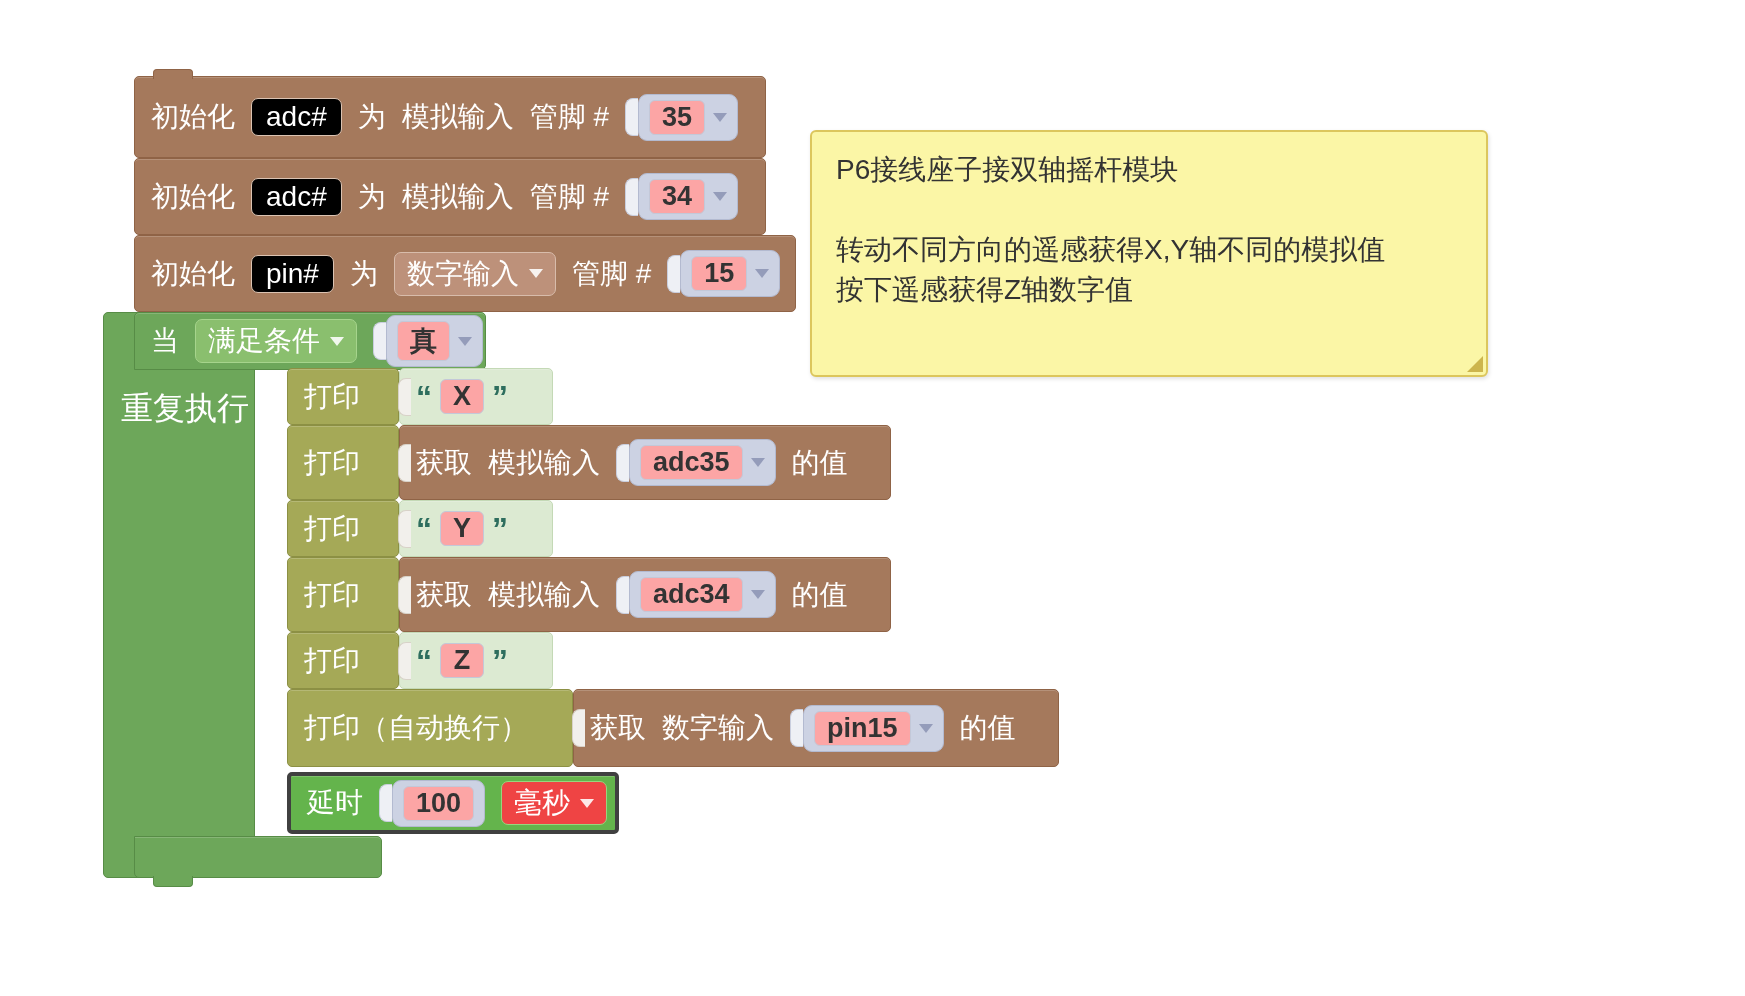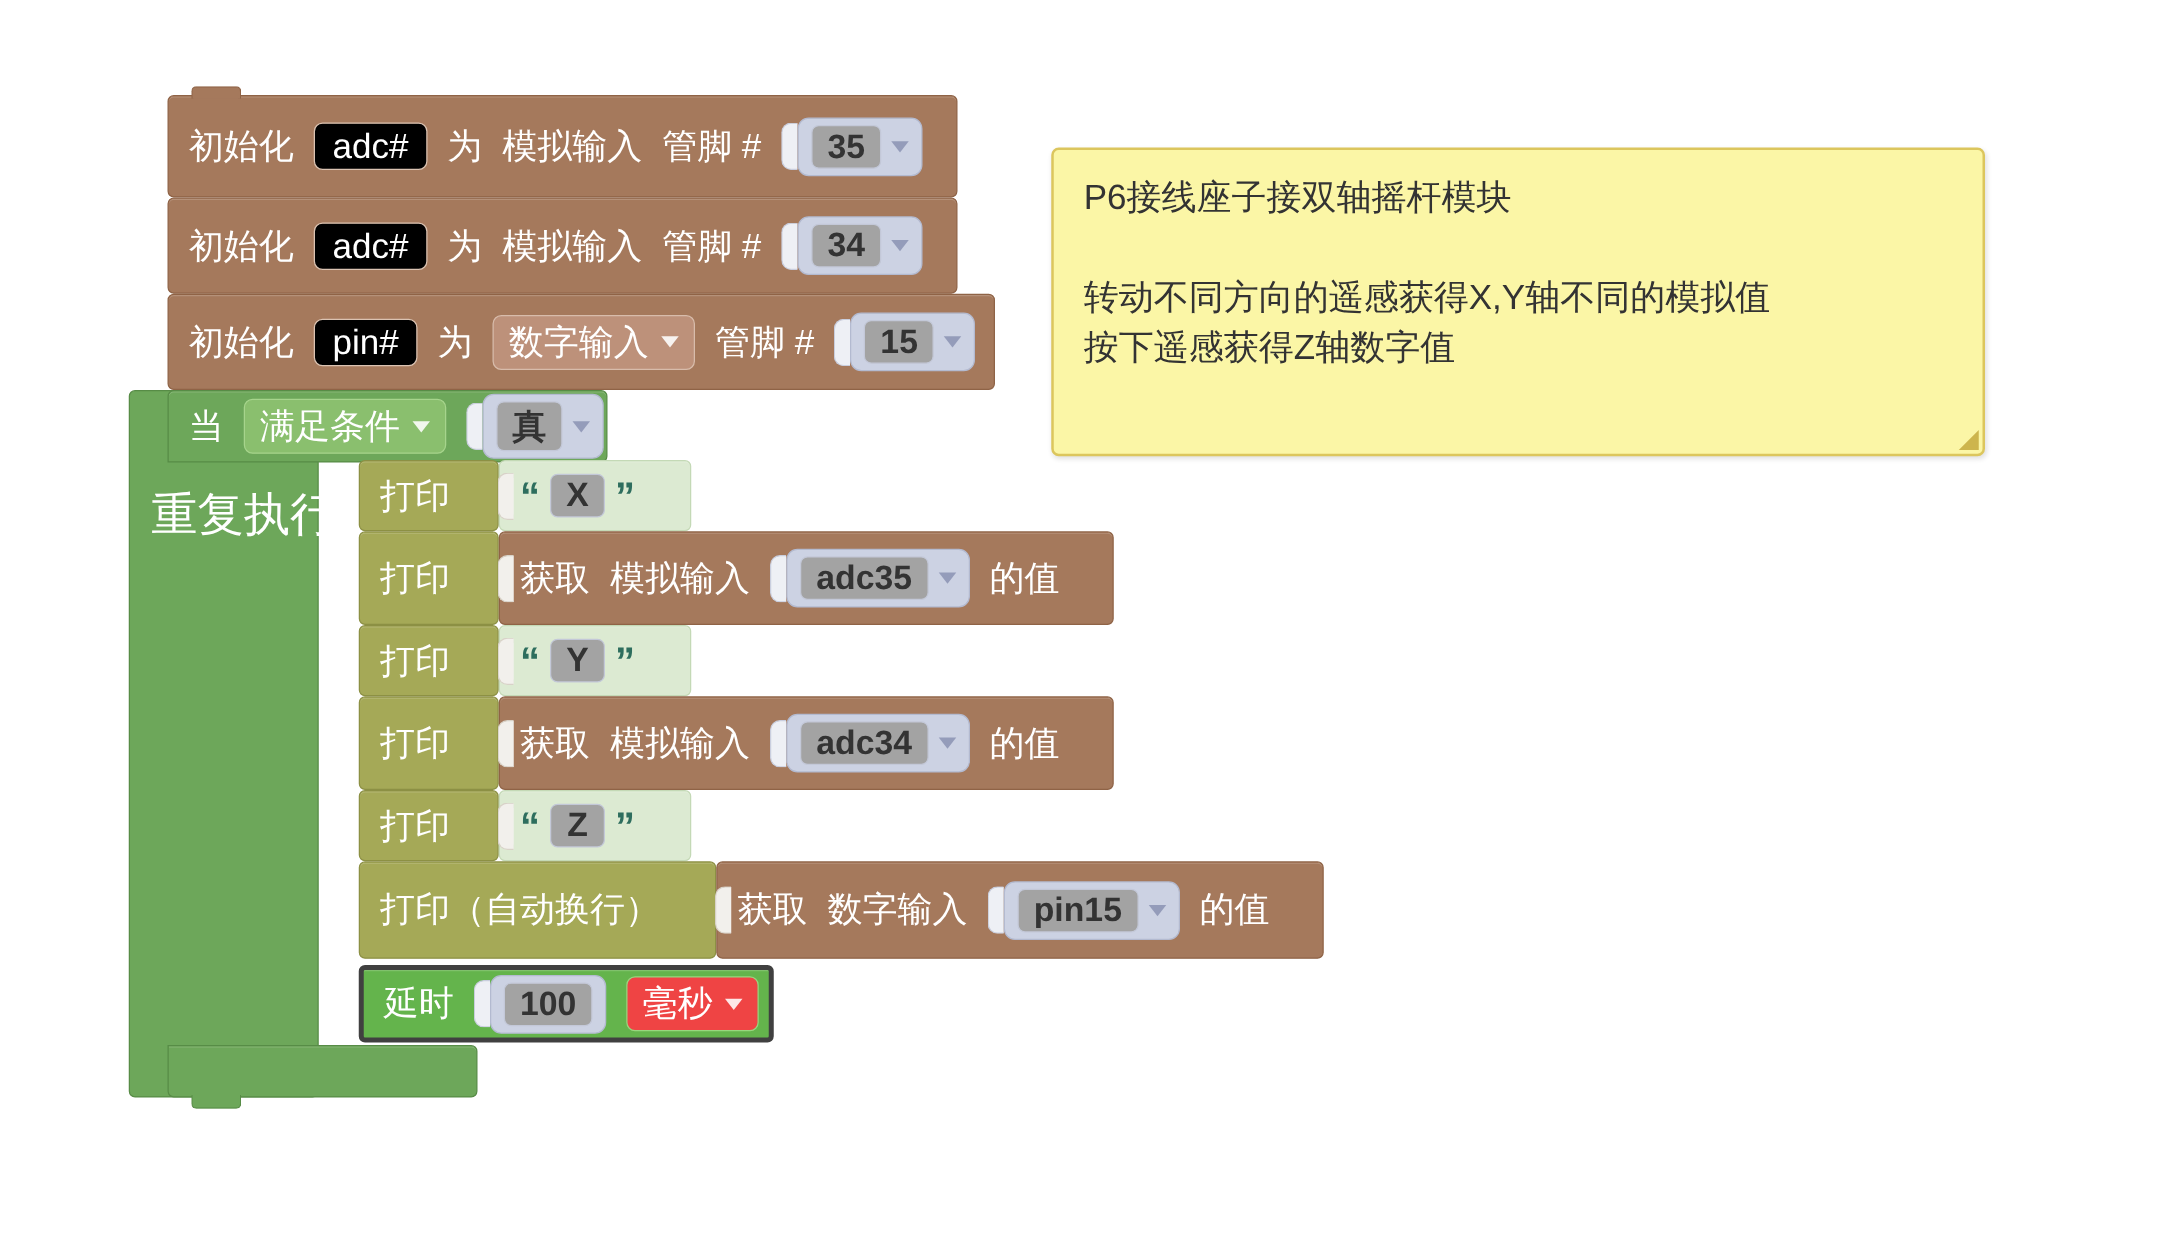--- a/index.html
+++ b/index.html
@@ -29,42 +29,42 @@
   .dd-brown  { background:#bd917a; border:1px solid #d8bcab; }
   .dd-green  { background:#8abf6e; border:1px solid #a6d48c; }
   .dd-green2 { background:#ef4444; border:1px solid #97d67e; }
 
   .arr { width:0; height:0; border-left:7px solid transparent; border-right:7px solid transparent;
          border-top:9px solid rgba(255,255,255,.88); flex:none; }
 
   .slot { display:flex; align-items:center; gap:8px; background:#ccd2e3; border:1px solid #b3bad0;
           border-radius:9px; padding:5px 10px; }
   .slot .arr { border-top-color:#949cba; }
-  .white-box { background:#a3a3a3; border:1px solid #c3c8d8; border-radius:6px; padding:1px 12px;
+  .white-box { background:#fca5a5; border:1px solid #c3c8d8; border-radius:6px; padding:1px 12px;
                color:#333; font-weight:700; min-width:44px; text-align:center; font-size:27px; }
 
   .socket { width:13px; height:38px; background:#eef0f5; border:1px solid #c9cede; border-right:none;
             border-radius:8px 0 0 8px; margin-right:-16px; flex:none; }
   .socket-left { position:absolute; left:-2px; top:50%; transform:translateY(-50%);
                  width:13px; height:38px; background:#f2f0ec; border:1px solid #d8d2c8; border-right:none;
                  border-radius:8px 0 0 8px; }
 
   .quote { font-size:32px; font-weight:bold; color:#2e6e5e; line-height:1; }
 
   .loop-spine { position:absolute; background:#6da75a; border:1px solid #578c46; border-radius:5px; }
-  .repeat-lbl { position:absolute; left:17px; top:74px; font-size:37px; color:#fff; white-space:nowrap; }
+  .repeat-lbl { position:absolute; left:17px; top:74px; font-size:32px; color:#fff; white-space:nowrap; }
 
   .tab-top::before { content:""; position:absolute; top:-8px; left:18px; width:38px; height:9px;
                      background:#a5795c; border:1px solid #8f6346; border-bottom:none; border-radius:4px 4px 0 0; }
   .loop-bottom::after { content:""; position:absolute; bottom:-10px; left:18px; width:38px; height:10px;
                         background:#6da75a; border:1px solid #578c46; border-top:none; border-radius:0 0 4px 4px; }
 
-  .comment { position:absolute; left:810px; top:118px; width:747px; height:247px;
+  .comment { position:absolute; left:810px; top:130px; width:678px; height:247px;
              background:#fbf6a6; border:2px solid #dcc65d; border-radius:6px; padding:18px 24px;
-             color:#333; font-size:28px; line-height:40px; box-shadow:1px 2px 4px rgba(0,0,0,.12);margin-left:31px; }
+             color:#333; font-size:28px; line-height:40px; box-shadow:1px 2px 4px rgba(0,0,0,.12); }
   .comment-line { min-height:40px; white-space:nowrap; }
   .resize-handle { position:absolute; right:3px; bottom:3px; width:0; height:0;
                    border-left:16px solid transparent; border-bottom:16px solid #cdb54d; }
 </style>
 </head>
 <body>
 
 <div class="workspace">
 
   <div class="block brown tab-top" style="left:103px;top:76px;width:632px;height:82px">

